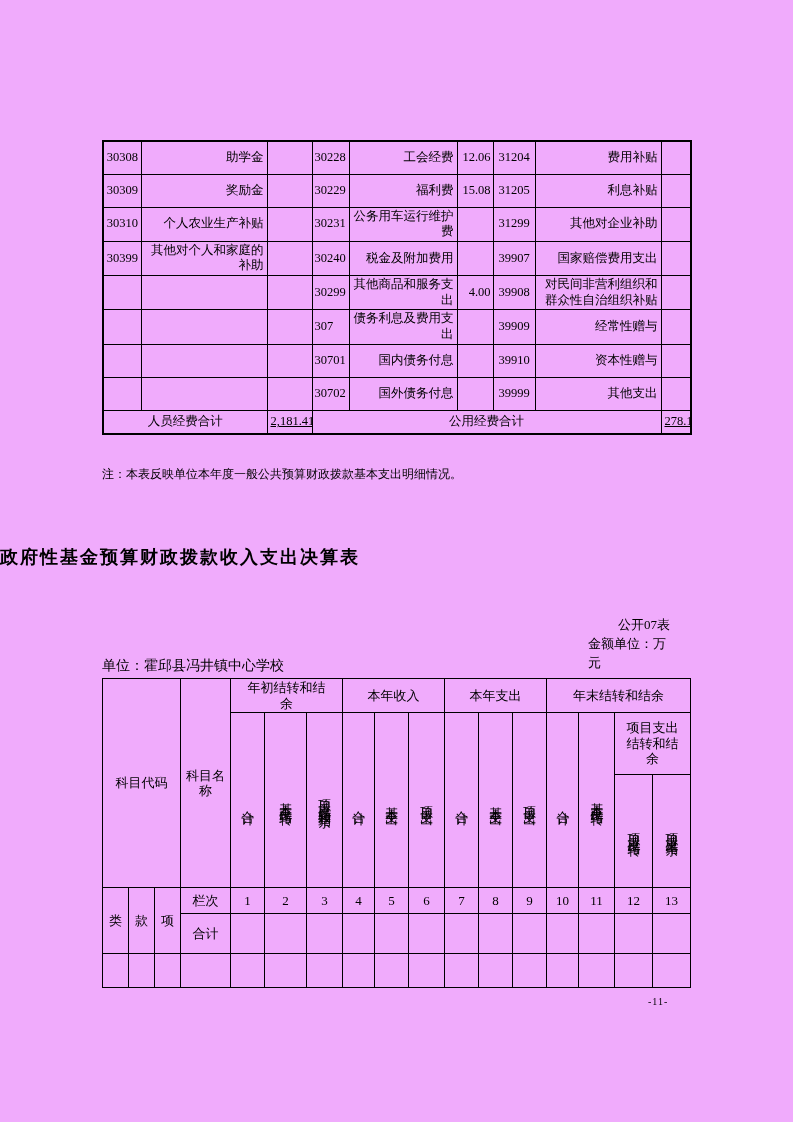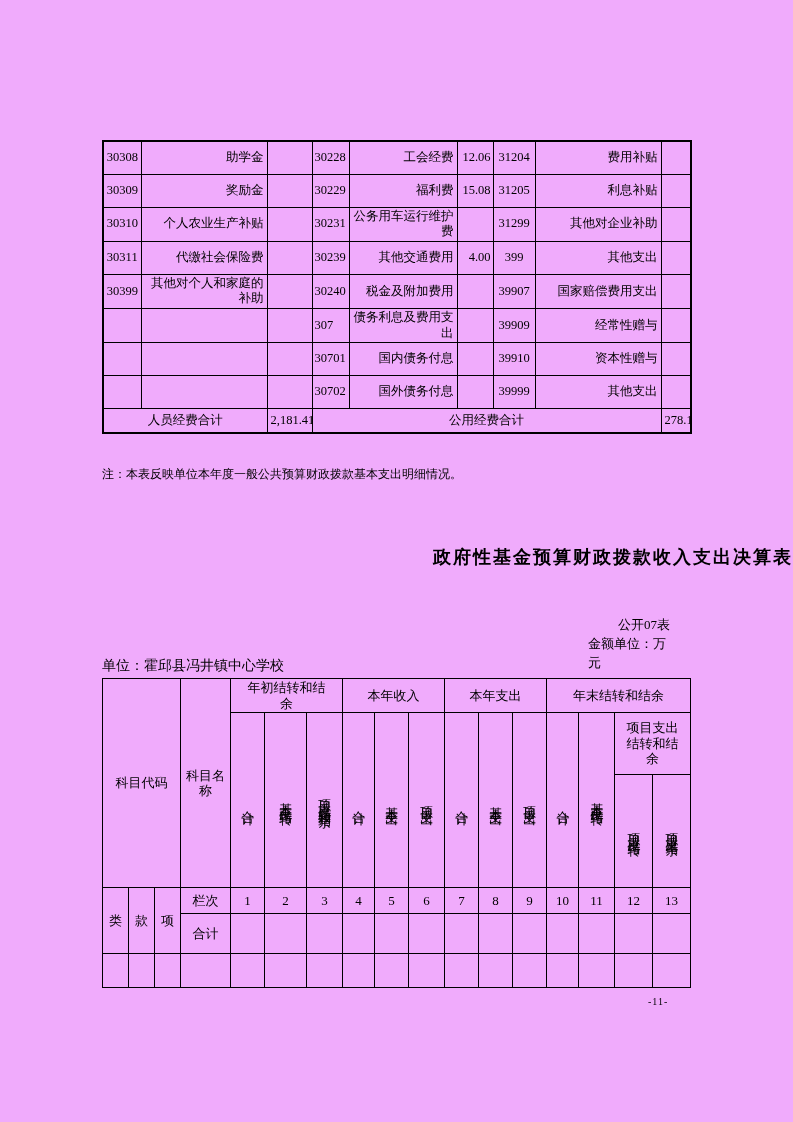--- a/index.html
+++ b/index.html
@@ -17,27 +17,27 @@
   
   .t1 { position:absolute; left:102px; top:140px; width:588px; border:2px solid #000; font-size:12.5px; }
   .t1 td { padding:1px 3px; vertical-align:middle; line-height:1.25; }
   .t1 tr { height:33px; }
   .t1 .code  { text-align:center; word-break:break-all; padding:1px 2px; }
   .t1 .codeL { text-align:left;  word-break:break-all; padding:1px 2px; }
   .t1 .name  { text-align:right;margin-left:36px; }
   .t1 .amt   { text-align:right; padding-right:2px; }
   .t1 tr.foot { height:24px; }
   .t1 tr.foot td { text-align:center; }
-  .t1 tr.foot td.amt { text-align:right; }
+  .t1 tr.foot td.amt { text-align:right;text-decoration:underline; }
 
   .note { position:absolute; left:102px; top:466px; font-size:12px; }
 
   .title {
     position:absolute; left:0; top:545px; width:100%;
-    text-align:right; font-size:18px; font-weight:bold; letter-spacing:2px;
+    text-align:left; font-size:18px; font-weight:bold; letter-spacing:2px;
     font-family:"Liberation Sans","DejaVu Sans",sans-serif;
   }
 
   .meta { position:absolute; left:588px; top:616px; width:82px; font-size:13px; line-height:1.45; }
   .meta .tno  { text-align:right; }
   .meta .unit { text-align:left; }
 
   .org { position:absolute; left:102px; top:657px; font-size:14px; }
 
   
@@ -100,39 +100,39 @@
         <td class="name">个人农业生产补贴</td>
         <td class="amt"></td>
         <td class="codeL">30231</td>
         <td class="name">公务用车运行维护费</td>
         <td class="amt"></td>
         <td class="code">31299</td>
         <td class="name">其他对企业补助</td>
         <td class="amt"></td>
       </tr>
       <tr>
-        <td class="code">30311</td>
-        <td class="name">代缴社会保险费</td>
-        <td class="amt"></td>
-        <td class="codeL">30239</td>
-        <td class="name">其他交通费用</td>
-        <td class="amt">4.00</td>
-        <td class="code">399</td>
-        <td class="name">其他支出</td>
-        <td class="amt"></td>
-      </tr>
-      <tr>
         <td class="code">30399</td>
         <td class="name">其他对个人和家庭的补助</td>
         <td class="amt"></td>
         <td class="codeL">30240</td>
         <td class="name">税金及附加费用</td>
         <td class="amt"></td>
         <td class="code">39907</td>
         <td class="name">国家赔偿费用支出</td>
+        <td class="amt"></td>
+      </tr>
+      <tr>
+        <td class="code"></td>
+        <td class="name"></td>
+        <td class="amt"></td>
+        <td class="codeL">30299</td>
+        <td class="name">其他商品和服务支出</td>
+        <td class="amt">4.00</td>
+        <td class="code">39908</td>
+        <td class="name">对民间非营利组织和群众性自治组织补贴</td>
         <td class="amt"></td>
       </tr>
       <tr>
         <td class="code"></td>
         <td class="name"></td>
         <td class="amt"></td>
         <td class="codeL">307</td>
         <td class="name">债务利息及费用支出</td>
         <td class="amt"></td>
         <td class="code">39909</td>

